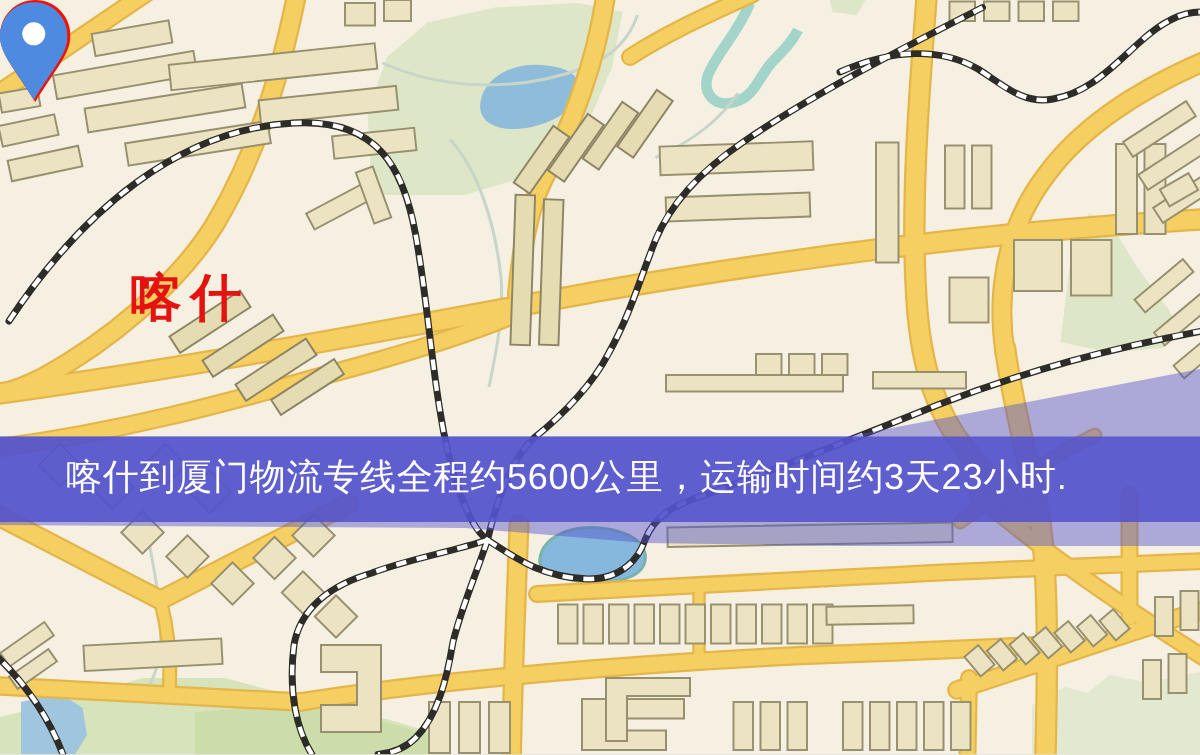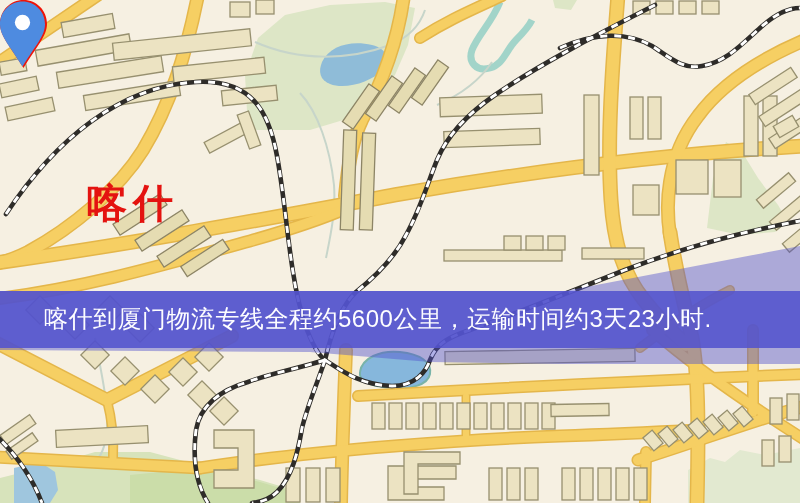--- a/index.html
+++ b/index.html
@@ -23,21 +23,21 @@
   .bannerband{
     position:absolute;left:0;top:291px;width:800px;height:57px;
     background:var(--banner-bg,#5353cd);opacity:.88;
   }
   .bannertext{
     position:absolute;left:25px;top:303px;width:770px;
     font-size:24px;line-height:32px;color:#fdfdff;
     letter-spacing:.5px;white-space:nowrap;padding-left:19px;
   }
   .citylabel{position:absolute;font-weight:700;white-space:nowrap;}
-  .label-origin{left:87px;top:176px;font-size:40px;letter-spacing:6px;color:var(--label-red,#e41310);}
+  .label-origin{left:87px;top:176px;font-size:34px;letter-spacing:6px;color:var(--label-red,#e41310);}
   .label-dest{left:644px;top:175px;font-size:42px;letter-spacing:8px;color:var(--label-blue,#2a2ed6);}
   .pin{position:absolute;}
   .pin-origin{left:121px;top:104px;}
   .pin-dest{left:667px;top:100px;}
 </style>
 </head>
 <body>
 
 <div class="stage" style="--banner-bg: #5353cd; --label-red: #e41310; --label-blue: #2a2ed6;">
 

